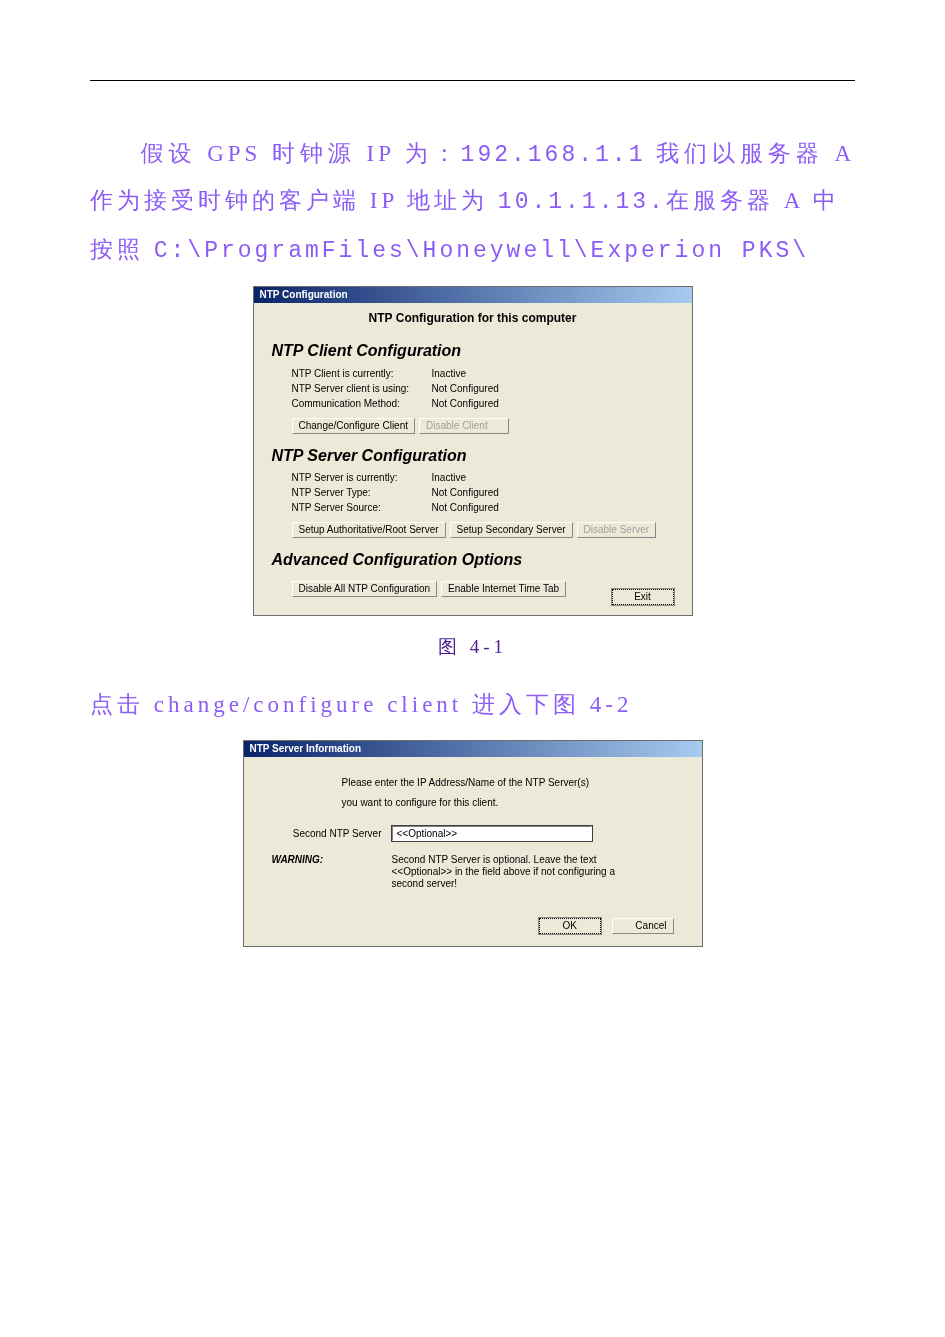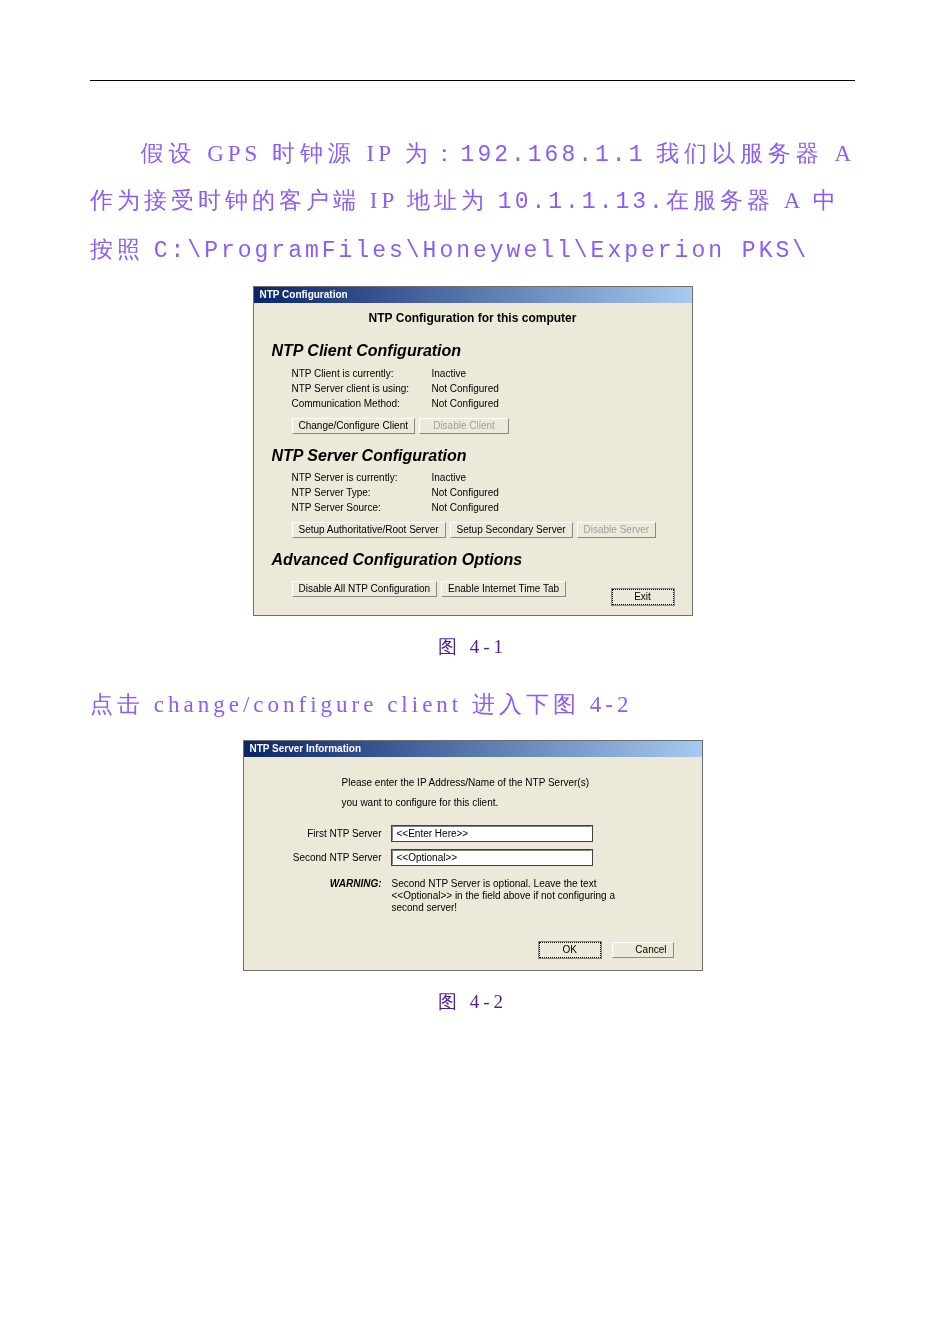--- a/index.html
+++ b/index.html
@@ -128,21 +128,21 @@
           <div class="row">
             <span class="lbl">NTP Server client is using:</span>
             <span class="val">Not Configured</span>
           </div>
           <div class="row">
             <span class="lbl">Communication Method:</span>
             <span class="val">Not Configured</span>
           </div>
           <div class="btn-row">
             <span class="btn">Change/Configure Client</span>
-            <span class="btn disabled" style="width:90px;text-align:center;">Disable Client</span>
+            <span class="btn disabled" style="width:90px;">Disable Client</span>
           </div>
         </div>
 
         <div class="section-h">NTP Server Configuration</div>
         <div style="padding-left:20px;">
           <div class="row">
             <span class="lbl">NTP Server is currently:</span>
             <span class="val">Inactive</span>
           </div>
           <div class="row">
@@ -183,37 +183,32 @@
       <div class="titlebar">
         <span>NTP Server Information</span>
       </div>
       <div style="padding: 20px 28px 12px 28px;">
         <div style="padding-left:70px; margin-bottom:4px;">
           <div class="val">Please enter the IP Address/Name of the NTP Server(s)</div>
           <div class="val" style="margin-top:8px;">you want to configure for this client.</div>
         </div>
 
         <div style="margin-top:16px;">
-          <div class="row">
-            <span class="lbl" style="width:120px; text-align:right; padding-right:10px;">First NTP Server</span>
-            <input class="txt-in" value="&lt;&lt;Enter Here&gt;&gt;" style="">
-          </div>
           <div class="row" style="margin-top:6px;">
             <span class="lbl" style="width:120px; text-align:right; padding-right:10px;">Second NTP Server</span>
             <input class="txt-in" value="&lt;&lt;Optional&gt;&gt;" style="">
           </div>
           <div class="row" style="margin-top:10px; align-items:flex-start;">
-            <span class="lbl warning-lbl" style="width:120px; text-align:right; padding-right:10px;">WARNING:</span>
+            <span class="lbl warning-lbl" style="width:120px; padding-right:10px;">WARNING:</span>
             <span class="val" style="width:240px; display:inline-block;">Second NTP Server is optional.  Leave the text &lt;&lt;Optional&gt;&gt; in the field above if not configuring a second server!</span>
           </div>
         </div>
 
         <div style="text-align:right; margin-top:26px;">
           <span class="btn focus" style="width:62px; text-align:center;">OK</span>
           <span class="btn" style="width:62px; text-align:right; margin-left:8px;">Cancel</span>
         </div>
       </div>
     </div>
   </div>
 
-  <div class="caption">图 4-2</div>
 
 </div>
 
 </body></html>

